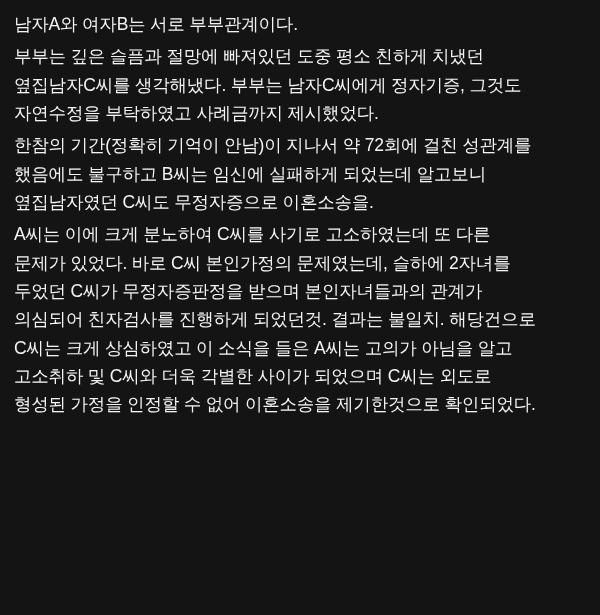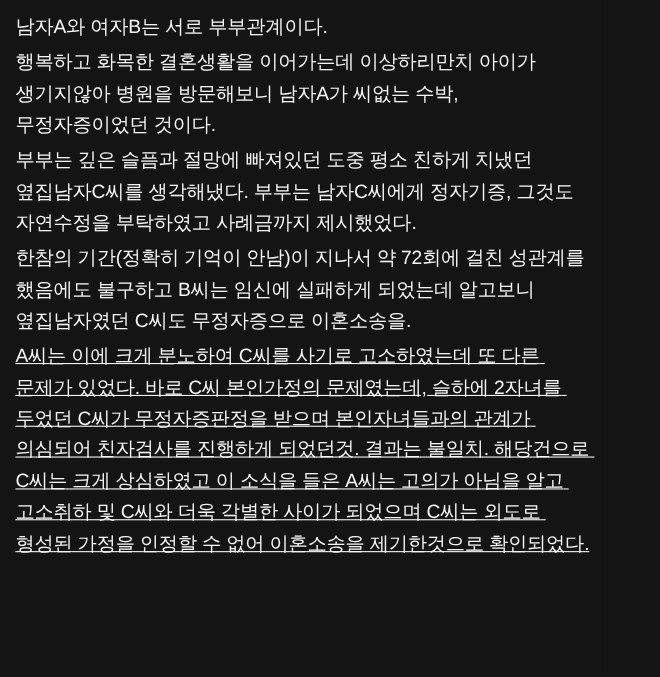--- a/index.html
+++ b/index.html
@@ -27,25 +27,23 @@
     line-height: 1.62;
     letter-spacing: -0.2px;
     color: #f4f4f4;
     text-align: left;
     word-break: keep-all;
     overflow-wrap: break-word;
     white-space: pre-wrap;
   }
   .para:last-child {
     margin-bottom: 0;
-    text-decoration: underline;
   }
 </style>
 </head>
 <body>
 
 <div class="page">
   <p class="para">남자A와 여자B는 서로 부부관계이다.</p>
-  <p class="para">행복하고 화목한 결혼생활을 이어가는데 이상하리만치 아이가 생기지않아 병원을 방문해보니 남자A가 씨없는 수박, 무정자증이었던 것이다.</p>
   <p class="para">부부는 깊은 슬픔과 절망에 빠져있던 도중 평소 친하게 치냈던 옆집남자C씨를 생각해냈다. 부부는 남자C씨에게 정자기증, 그것도 자연수정을 부탁하였고 사례금까지 제시했었다.</p>
   <p class="para">한참의 기간(정확히 기억이 안남)이 지나서 약 72회에 걸친 성관계를 했음에도 불구하고 B씨는 임신에 실패하게 되었는데 알고보니 옆집남자였던 C씨도 무정자증으로 이혼소송을.</p>
   <p class="para">A씨는 이에 크게 분노하여 C씨를 사기로 고소하였는데 또 다른 문제가 있었다. 바로 C씨 본인가정의 문제였는데, 슬하에 2자녀를 두었던 C씨가 무정자증판정을 받으며 본인자녀들과의 관계가 의심되어 친자검사를 진행하게 되었던것. 결과는 불일치. 해당건으로 C씨는 크게 상심하였고 이 소식을 들은 A씨는 고의가 아님을 알고 고소취하 및 C씨와 더욱 각별한 사이가 되었으며 C씨는 외도로 형성된 가정을 인정할 수 없어 이혼소송을 제기한것으로 확인되었다.</p>
 </div>
 
 </body></html>

